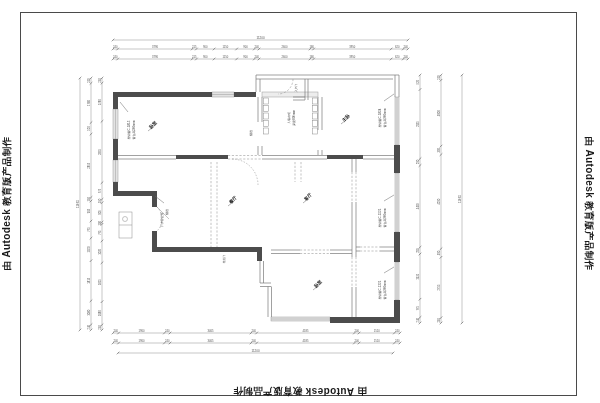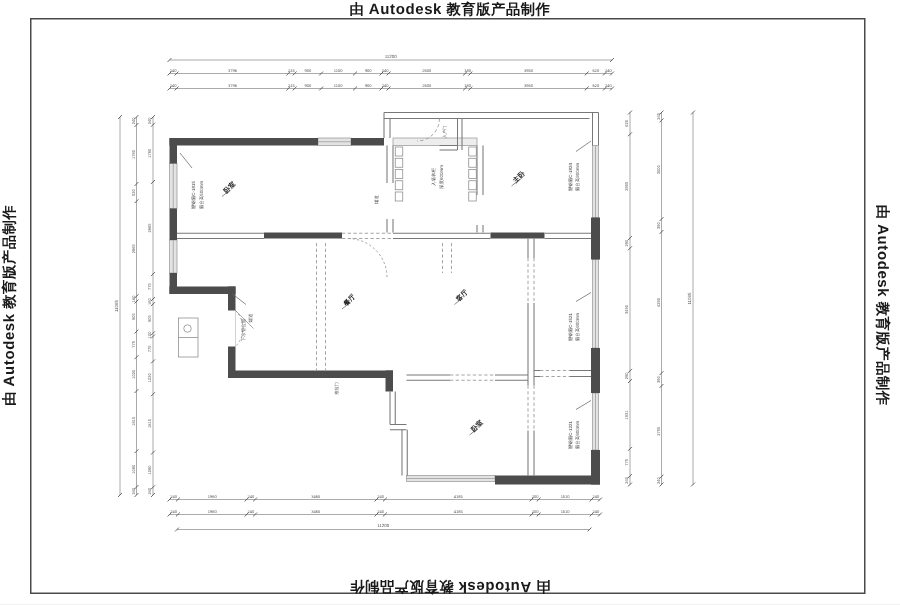--- a/index.html
+++ b/index.html
@@ -24,23 +24,20 @@
   svg{position:absolute;left:0;top:0;}
   text{font-family:"Liberation Sans",sans-serif;}
 </style>
 </head>
 <body>
 
 <div class="stage">
 
   <div class="sheet-border"></div>
 
-  <div class="wm wm-top">
-    <span>由</span><span class="brand">Autodesk</span><span>教育版产品制作</span>
-  </div>
   <div class="wm wm-bottom">
     <span>由</span><span class="brand">Autodesk</span><span>教育版产品制作</span>
   </div>
   <div class="wm wm-vert wm-left">
     <span>由</span><span class="brand">Autodesk</span><span>教育版产品制作</span>
   </div>
   <div class="wm wm-vert wm-right">
     <span>由</span><span class="brand">Autodesk</span><span>教育版产品制作</span>
   </div>
 

